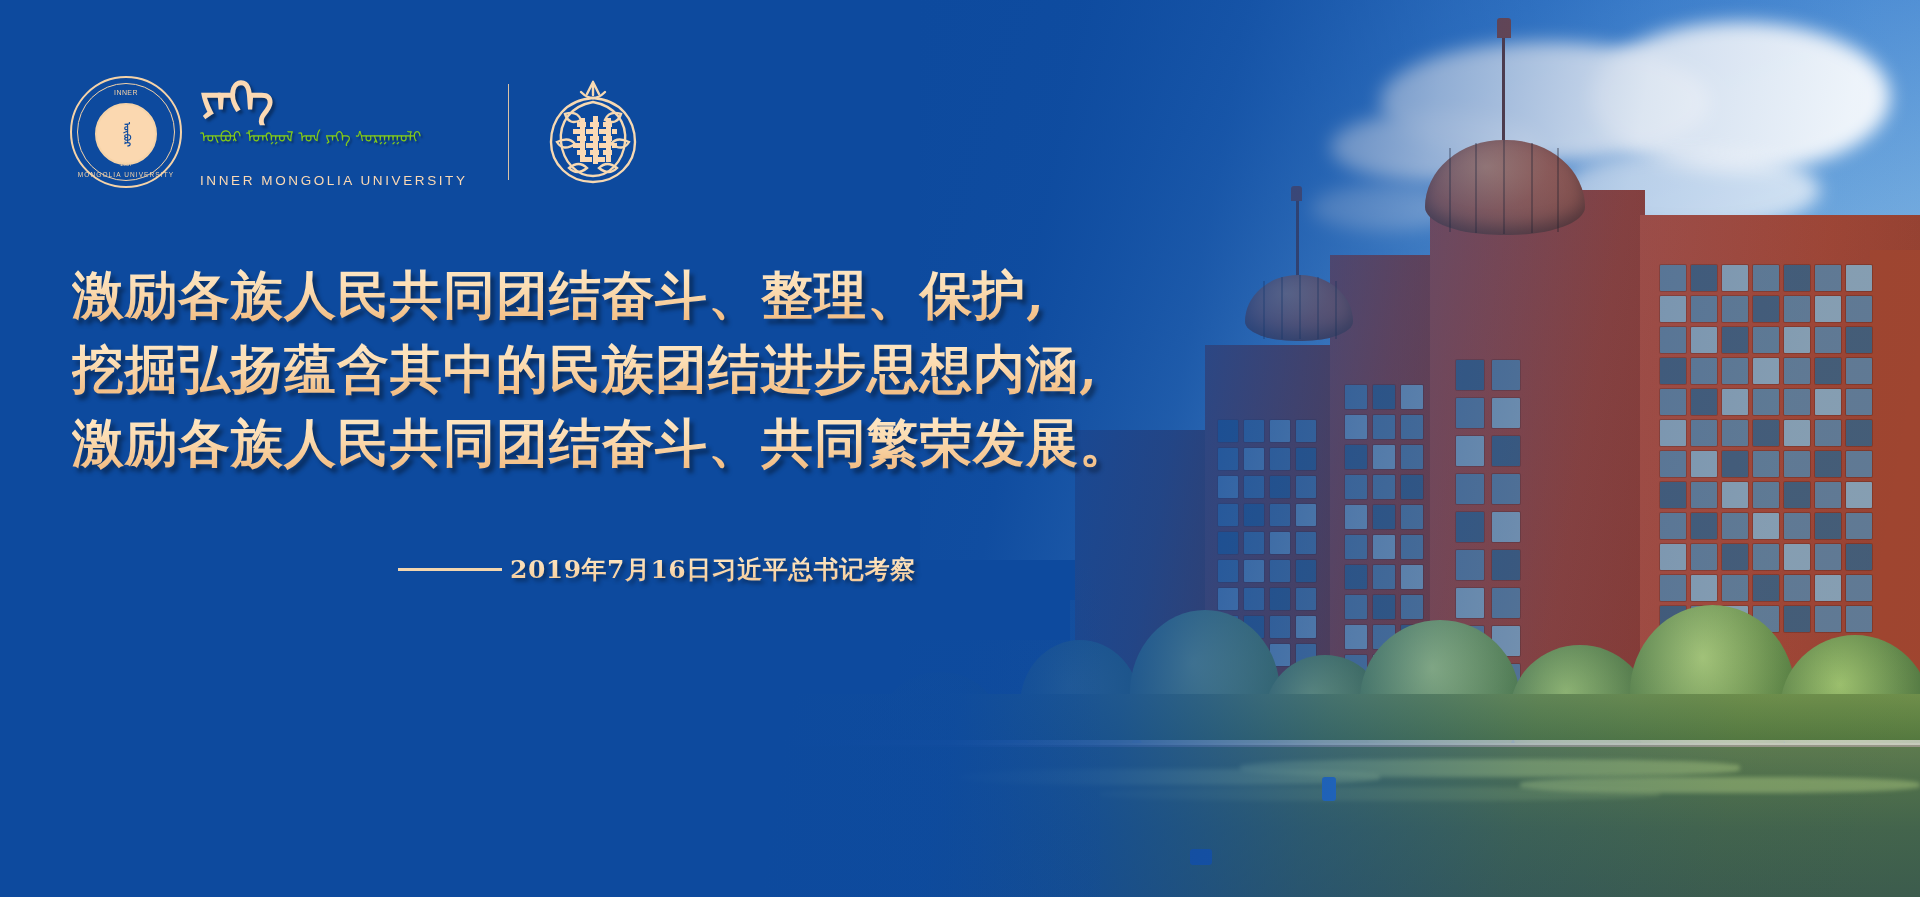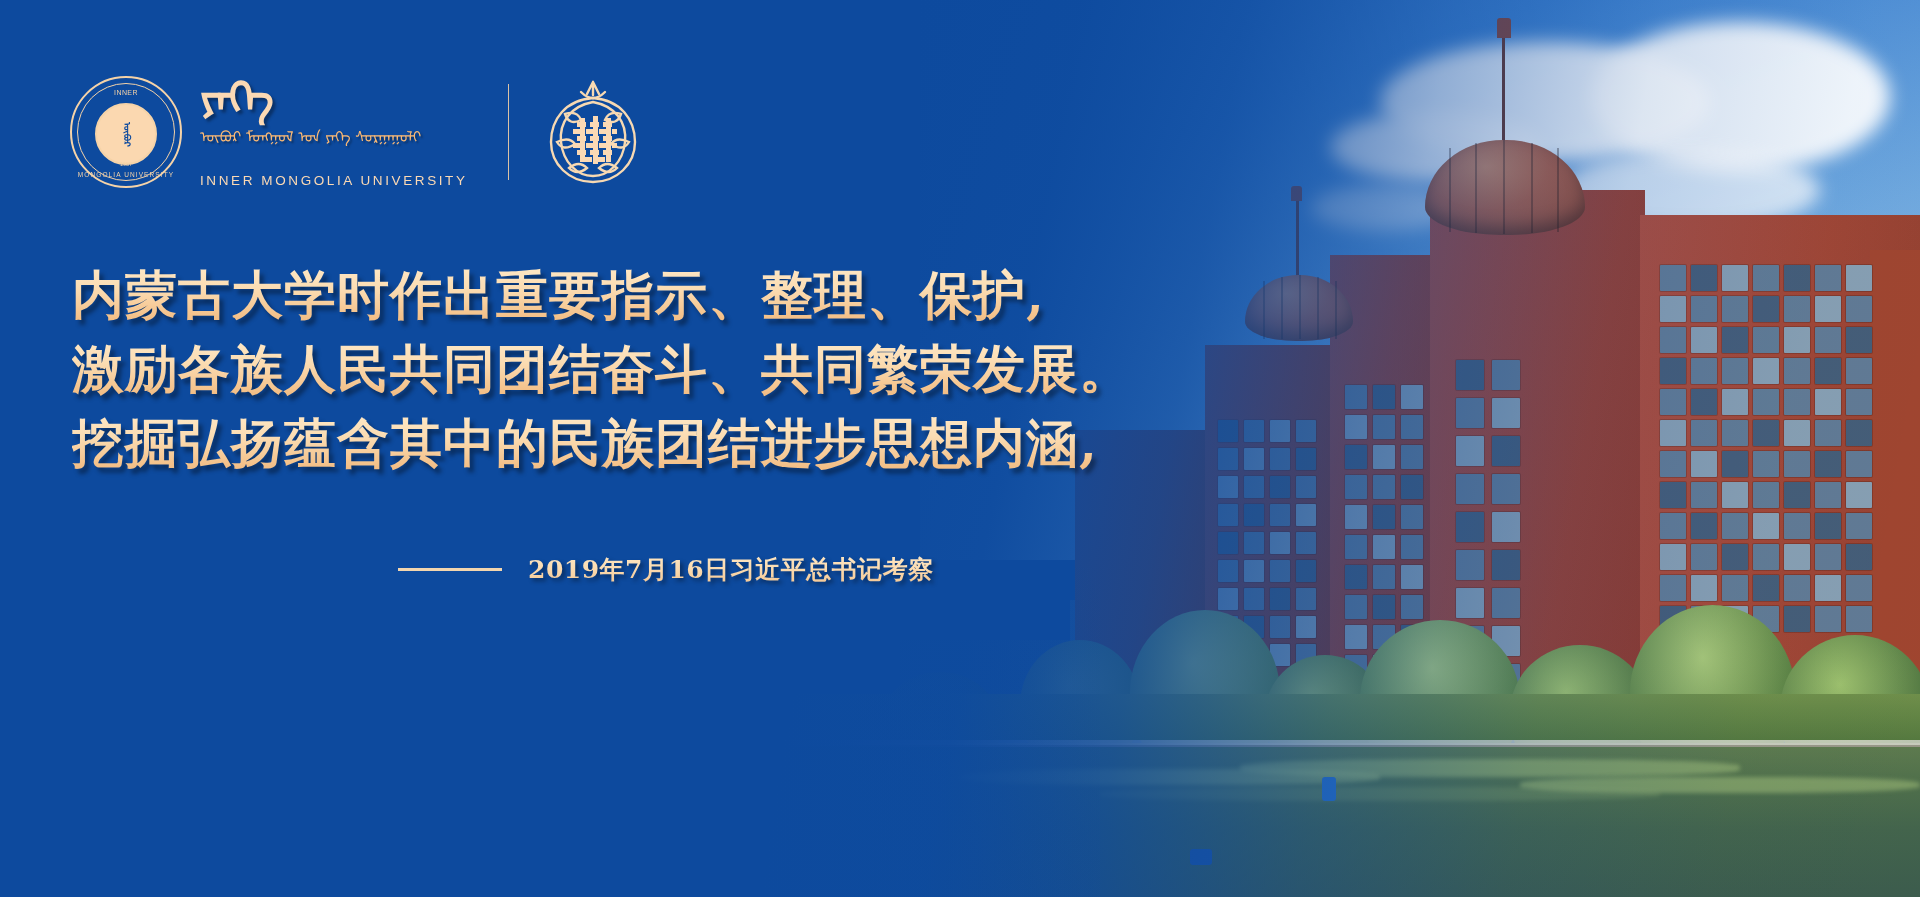--- a/index.html
+++ b/index.html
@@ -131,21 +131,21 @@
   .seal-year{position:absolute;left:0;right:0;bottom:19px;text-align:center;color:#f5d3a8;font-size:5.5px;}
 
   .wordmark{margin-left:18px;display:flex;flex-direction:column;align-items:flex-start;}
   .wm-cn{
     color:#fbd9b4;font-size:44px;line-height:1;letter-spacing:11px;
     font-family:"DejaVu Serif",serif;font-weight:bold;
     text-shadow:3px 3px 3px rgba(0,0,0,.35);
     white-space:nowrap;
   }
   .wm-mn{
-    color:#fdba74;font-size:15px;line-height:1;letter-spacing:16px;margin-top:10px;
+    color:#84cc16;font-size:15px;line-height:1;letter-spacing:16px;margin-top:10px;
     font-family:"DejaVu Sans",sans-serif;
     text-shadow:2px 2px 2px rgba(0,0,0,.35);
     white-space:nowrap;
   }
   .wm-en{
     color:#fbd9b4;font-size:13.5px;letter-spacing:2.6px;margin-top:28px;
     font-family:"Liberation Sans",sans-serif;white-space:nowrap;
   }
   .divider{
     width:1px;height:96px;background:#f0cfa6;opacity:.9;margin:0 34px 0 40px;
@@ -158,21 +158,21 @@
   
   .quote{position:absolute;left:72px;top:258px;width:1050px;}
   .qline{
     font-family:"DejaVu Serif",serif;font-weight:bold;
     font-size:52px;line-height:74px;letter-spacing:1px;white-space:nowrap;
     background:linear-gradient(180deg,#ffeccd 0%,#fbdcb2 42%,#f4c28b 78%,#eeb277 100%);
     -webkit-background-clip:text;background-clip:text;color:transparent;
     text-shadow:none;filter:drop-shadow(4px 5px 2px rgba(0,0,0,.38));
   }
   .attrib{
-    position:absolute;left:398px;top:548px;display:flex;align-items:flex-start;gap:26px;
+    position:absolute;left:398px;top:548px;display:flex;align-items:flex-start;gap:8px;
   }
   .attrib-rule{width:104px;height:3px;background:#f3d6ae;margin-top:20px;}
   .attrib-txt{
     font-family:"DejaVu Serif",serif;font-weight:bold;
     font-size:25px;line-height:44px;letter-spacing:.5px;
     background:linear-gradient(180deg,#ffeccd 0%,#fbdcb2 45%,#f1bd85 100%);
     -webkit-background-clip:text;background-clip:text;color:transparent;
     filter:drop-shadow(3px 3px 2px rgba(0,0,0,.38));
     white-space:nowrap;
   }
@@ -483,23 +483,23 @@
             <rect x="53" y="85" width="9" height="5"></rect>
           <rect x="37" y="46" width="5" height="44"></rect>
             <rect x="50" y="44" width="5" height="48"></rect>
             <rect x="63" y="46" width="5" height="44"></rect>
         </g>
       </svg>
     </div>
   </div>
 
   <div class="quote">
-    <div class="qline">内蒙古大学时作出重要指示、整理、保护,</div>
+    <div class="qline">激励各族人民共同团结奋斗、整理、保护,</div>
+    <div class="qline">挖掘弘扬蕴含其中的民族团结进步思想内涵,</div>
     <div class="qline">激励各族人民共同团结奋斗、共同繁荣发展。</div>
-    <div class="qline">挖掘弘扬蕴含其中的民族团结进步思想内涵,</div>
   </div>
 
   <div class="attrib">
     <div class="attrib-rule"></div>
     <div>
       <div class="attrib-txt">2019年7月16日习近平总书记考察</div>
     </div>
   </div>
 
 </div>

